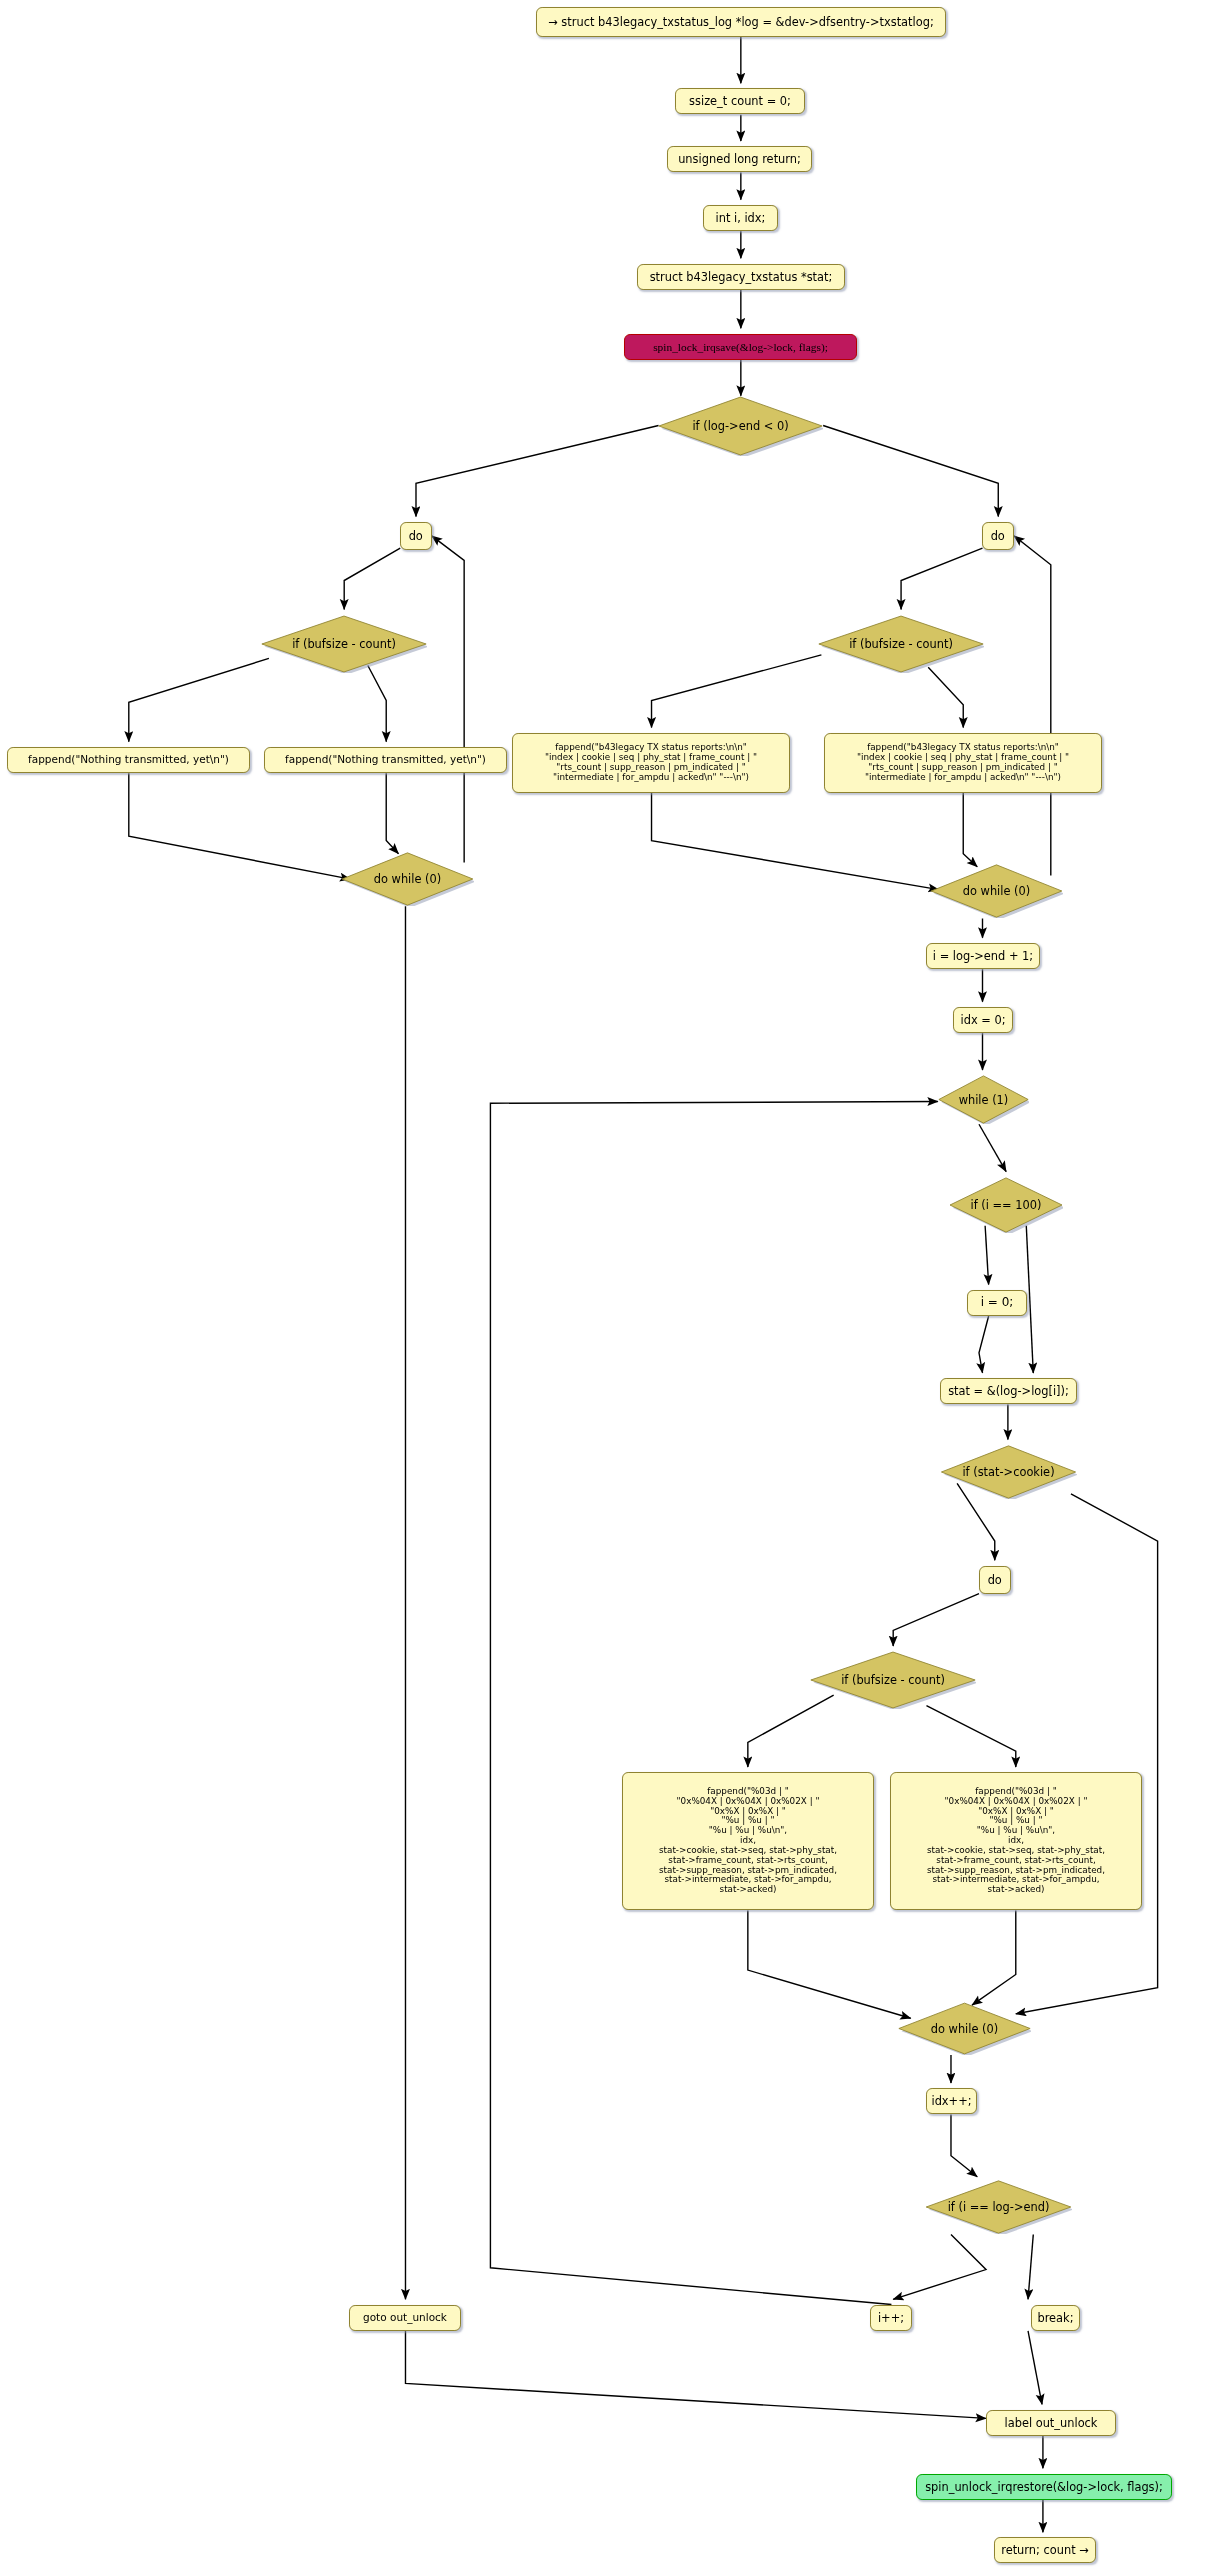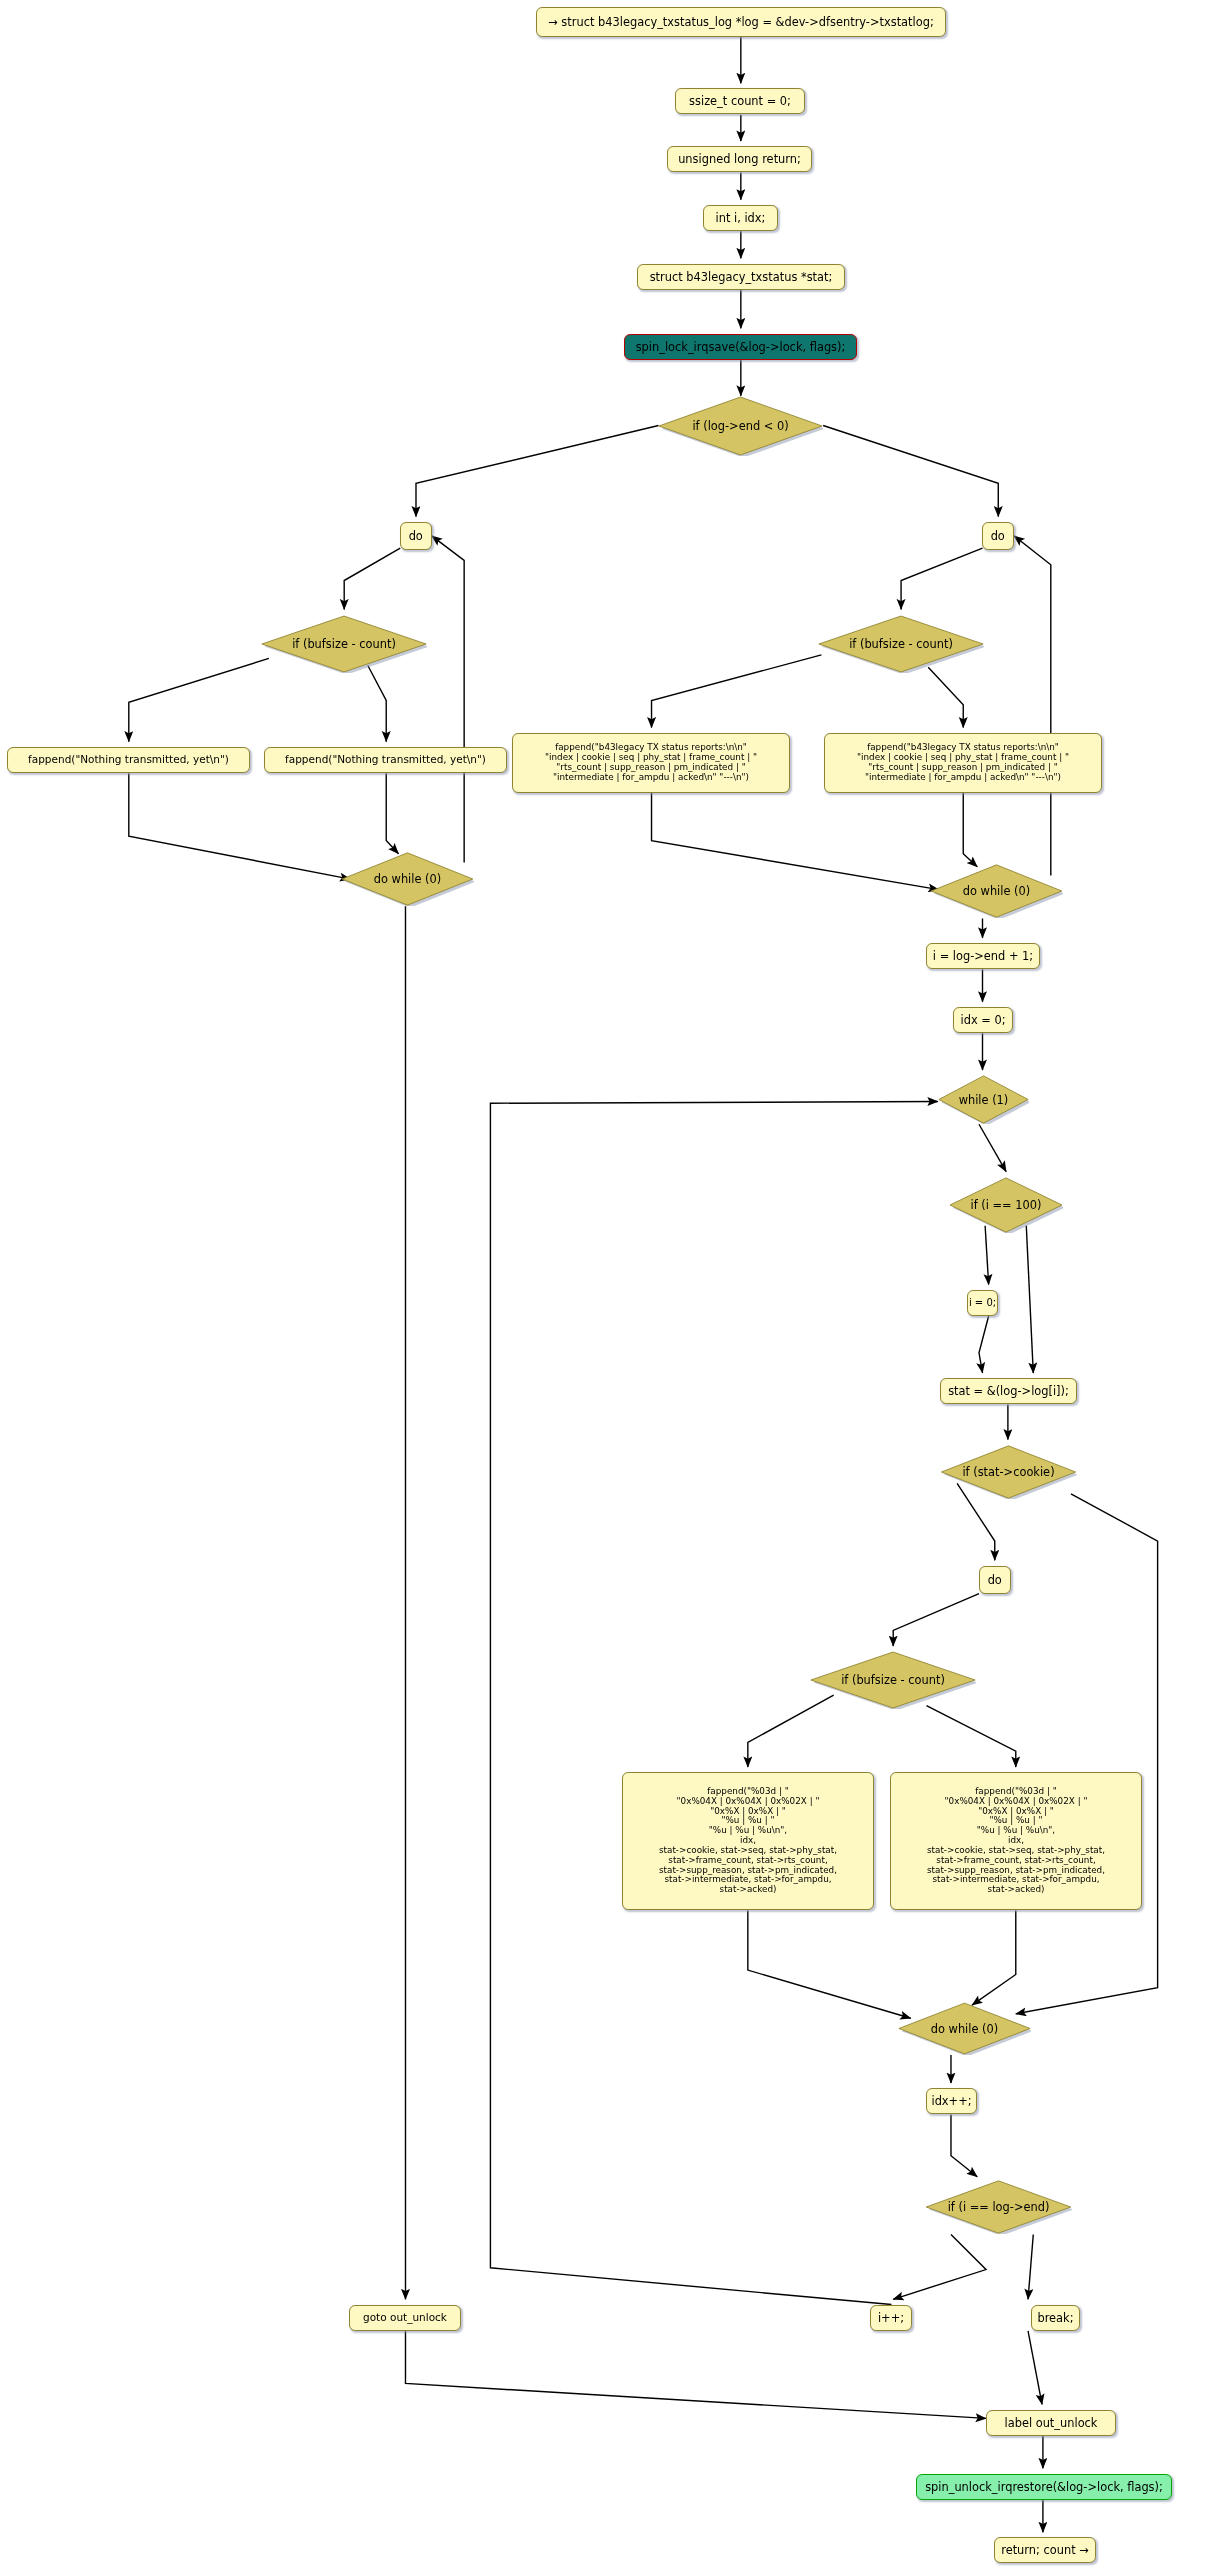--- a/index.html
+++ b/index.html
@@ -6,21 +6,21 @@
   body{font-family:"DejaVu Sans","Liberation Sans",sans-serif;}
   #canvas{position:relative;width:1219px;height:2576px;background:#fff;overflow:hidden;}
   svg.edges{position:absolute;left:0;top:0;width:1219px;height:2576px;pointer-events:none;}
 
   .node{position:absolute;box-sizing:border-box;display:flex;align-items:center;justify-content:center;
         text-align:center;color:#000;white-space:pre;line-height:1.12;}
 
   
   .stmt{background:#fef9c3;border:0.9px solid #8f8331;border-radius:6.1px;
         box-shadow:1.8px 1.8px 1.8px rgba(140,150,175,.55);padding:1.8px 6.1px;}
-  .stmt.red{background:#0f766e;border-color:#b50000;}
+  .stmt.red{background:#be185d;border-color:#b50000;font-family:Liberation Serif, serif;}
   .stmt.green{background:#86efac;border-color:#00a800;}
 
   .diamond{position:absolute;}
   .diamond .dbg{position:absolute;left:0;top:0;width:100%;height:100%;}
   .diamond .dtext{position:absolute;left:0;top:0;width:100%;height:100%;
        display:flex;align-items:center;justify-content:center;white-space:pre;z-index:2;}
 </style>
 </head>
 <body>
 
@@ -143,21 +143,21 @@
         </svg>
         <div class="dtext" style="font-size: 11.4px;">while (1)</div>
       </div>
       <div class="diamond" style="left: 949px; top: 1177px; width: 114px; height: 56px;">
         <svg class="dbg" viewBox="0 0 130 64" width="114" height="56">
           <polygon points="68,4 132,35 68,66 4,35" fill="rgba(140,150,175,.5)"></polygon>
           <polygon points="65,1 129,32 65,63 1,32" fill="#d4c463" stroke="#8f8331" stroke-width="1"></polygon>
         </svg>
         <div class="dtext" style="font-size: 11.4px;">if (i == 100)</div>
       </div>
-      <div class="node stmt" style="left: 967px; top: 1290px; width: 31px; min-height: 26px; font-size: 10px;">i = 0;</div>
+      <div class="node stmt" style="left: 967px; top: 1290px; width: 60px; min-height: 26px; font-size: 12px;">i = 0;</div>
       <div class="node stmt" style="left: 940px; top: 1378px; width: 137px; min-height: 26px; font-size: 11.4px;">stat = &amp;(log-&gt;log[i]);</div>
       <div class="diamond" style="left: 940px; top: 1445px; width: 137px; height: 54px;">
         <svg class="dbg" viewBox="0 0 156 62" width="137" height="54">
           <polygon points="81,4 158,34 81,64 4,34" fill="rgba(140,150,175,.5)"></polygon>
           <polygon points="78,1 155,31 78,61 1,31" fill="#d4c463" stroke="#8f8331" stroke-width="1"></polygon>
         </svg>
         <div class="dtext" style="font-size: 11.4px;">if (stat-&gt;cookie)</div>
       </div>
       <div class="node stmt" style="left: 979px; top: 1566px; width: 31.5px; min-height: 28px; font-size: 11.4px;">do</div>
       <div class="diamond" style="left: 810px; top: 1651px; width: 166px; height: 58px;">

